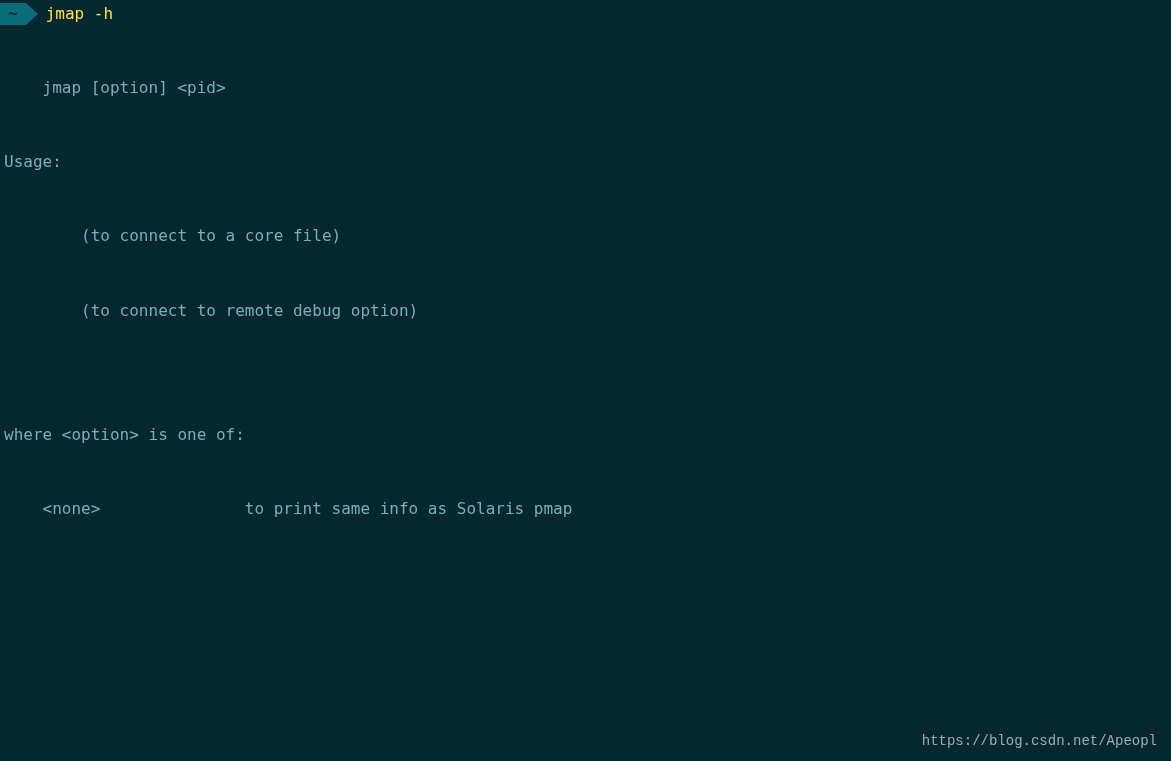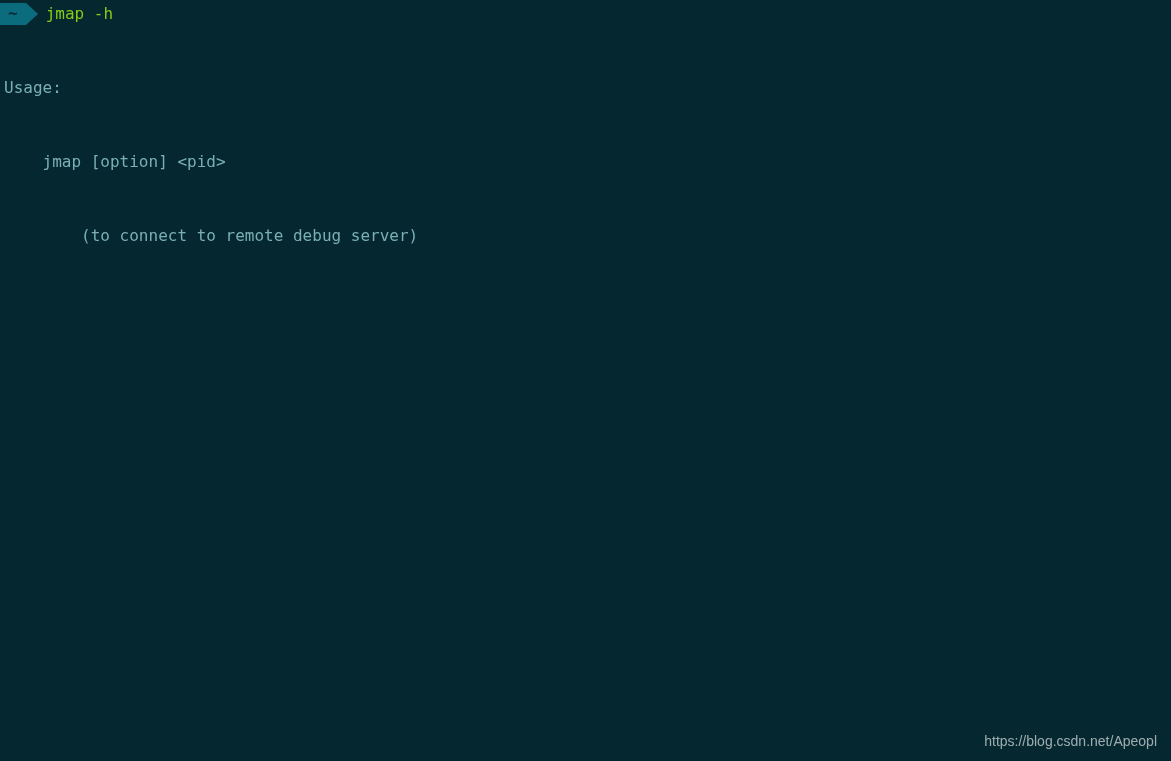--- a/index.html
+++ b/index.html
@@ -35,53 +35,56 @@
     }
     .prompt-arrow {
       width: 0;
       height: 0;
       border-top: 11px solid transparent;
       border-bottom: 11px solid transparent;
       border-left: 12px solid #0b6c7e;
       margin-right: 8px;
     }
     .prompt-command {
-      color: #84cc16;
+      color: #fde047;
     }
     .term-content {
       white-space: pre;
       padding-left: 4px;
     }
     .watermark {
       position: absolute;
       bottom: 8px;
       right: 14px;
       color: #b8c4c6;
       font-size: 14px;
-      font-family: Liberation Sans, sans-serif;
+      font-family: Liberation Mono, monospace;
       opacity: 0.85;
     }
     .line {
       white-space: pre;
     }
   </style>
 </head>
 <body>
 
 <div class="prompt-line">
   <span class="prompt-badge">~</span>
   <span class="prompt-arrow"></span>
   <span class="prompt-command">jmap -h</span>
 </div>
 
 <div class="term-content">
+  <div class="line">    jmap [option] &lt;pid&gt;</div>
   <div class="line">Usage:</div>
-  <div class="line">    jmap [option] &lt;pid&gt;</div>
-  <div class="line">        (to connect to remote debug server)</div>
+  <div class="line">        (to connect to a core file)</div>
+  <div class="line">        (to connect to remote debug option)</div>
   <div class="line"></div>
+  <div class="line">where &lt;option&gt; is one of:</div>
+  <div class="line">    &lt;none&gt;               to print same info as Solaris pmap</div>
   
   
   
   
   
   
   
   
   
   

